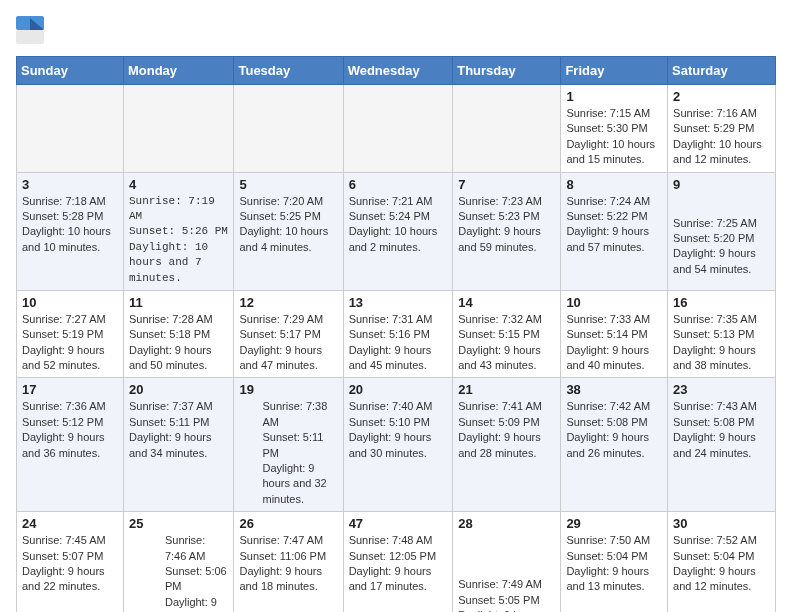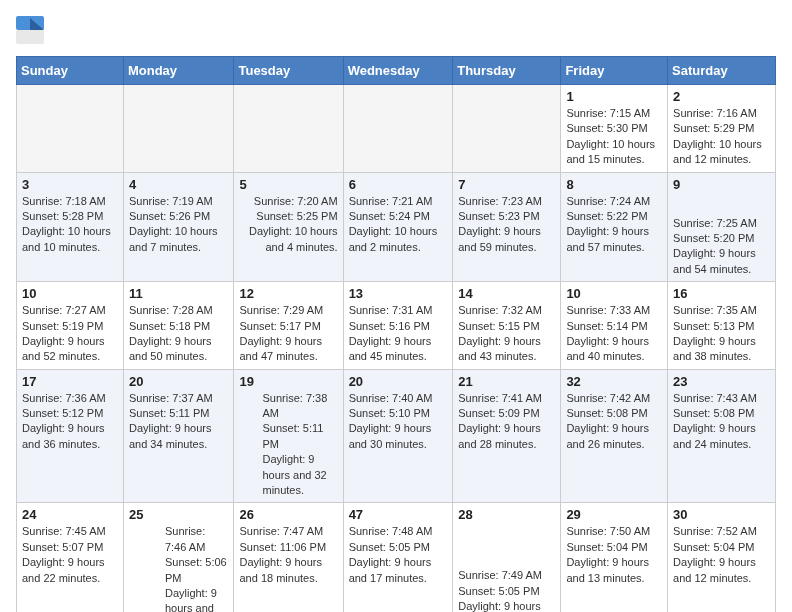--- a/index.html
+++ b/index.html
@@ -147,27 +147,27 @@
       </tr>
       <tr>
         <td>
           <span class="day-number">3</span>
           <div class="day-info" style="white-space: pre-line;">Sunrise: 7:18 AM
 Sunset: 5:28 PM
 Daylight: 10 hours and 10 minutes.</div>
         </td>
         <td>
           <span class="day-number">4</span>
-          <div class="day-info" style="white-space: pre-line;">Sunrise: 7:19 AM
+          <div class="day-info" style="white-space: pre-line; font-family: Liberation Mono, monospace;">Sunrise: 7:19 AM
 Sunset: 5:26 PM
 Daylight: 10 hours and 7 minutes.</div>
         </td>
         <td>
           <span class="day-number">5</span>
-          <div class="day-info" style="white-space: pre-line; text-align: right;">Sunrise: 7:20 AM
+          <div class="day-info" style="white-space: pre-line;">Sunrise: 7:20 AM
 Sunset: 5:25 PM
 Daylight: 10 hours and 4 minutes.</div>
         </td>
         <td>
           <span class="day-number">6</span>
           <div class="day-info" style="white-space: pre-line;">Sunrise: 7:21 AM
 Sunset: 5:24 PM
 Daylight: 10 hours and 2 minutes.</div>
         </td>
         <td>
@@ -258,21 +258,21 @@
 Sunset: 5:10 PM
 Daylight: 9 hours and 30 minutes.</div>
         </td>
         <td>
           <span class="day-number">21</span>
           <div class="day-info" style="white-space: pre-line;">Sunrise: 7:41 AM
 Sunset: 5:09 PM
 Daylight: 9 hours and 28 minutes.</div>
         </td>
         <td>
-          <span class="day-number">32</span>
+          <span class="day-number">38</span>
           <div class="day-info" style="white-space: pre-line;">Sunrise: 7:42 AM
 Sunset: 5:08 PM
 Daylight: 9 hours and 26 minutes.</div>
         </td>
         <td>
           <span class="day-number">23</span>
           <div class="day-info" style="white-space: pre-line;">Sunrise: 7:43 AM
 Sunset: 5:08 PM
 Daylight: 9 hours and 24 minutes.</div>
         </td>
@@ -292,21 +292,21 @@
         </td>
         <td>
           <span class="day-number">26</span>
           <div class="day-info" style="white-space: pre-line;">Sunrise: 7:47 AM
 Sunset: 11:06 PM
 Daylight: 9 hours and 18 minutes.</div>
         </td>
         <td>
           <span class="day-number">47</span>
           <div class="day-info" style="white-space: pre-line;">Sunrise: 7:48 AM
-Sunset: 5:05 PM
+Sunset: 12:05 PM
 Daylight: 9 hours and 17 minutes.</div>
         </td>
         <td>
           <span class="day-number">28</span>
           <div class="day-info" style="white-space: pre-line; margin-top: 46px;">Sunrise: 7:49 AM
 Sunset: 5:05 PM
 Daylight: 9 hours and 15 minutes.</div>
         </td>
         <td>
           <span class="day-number">29</span>

